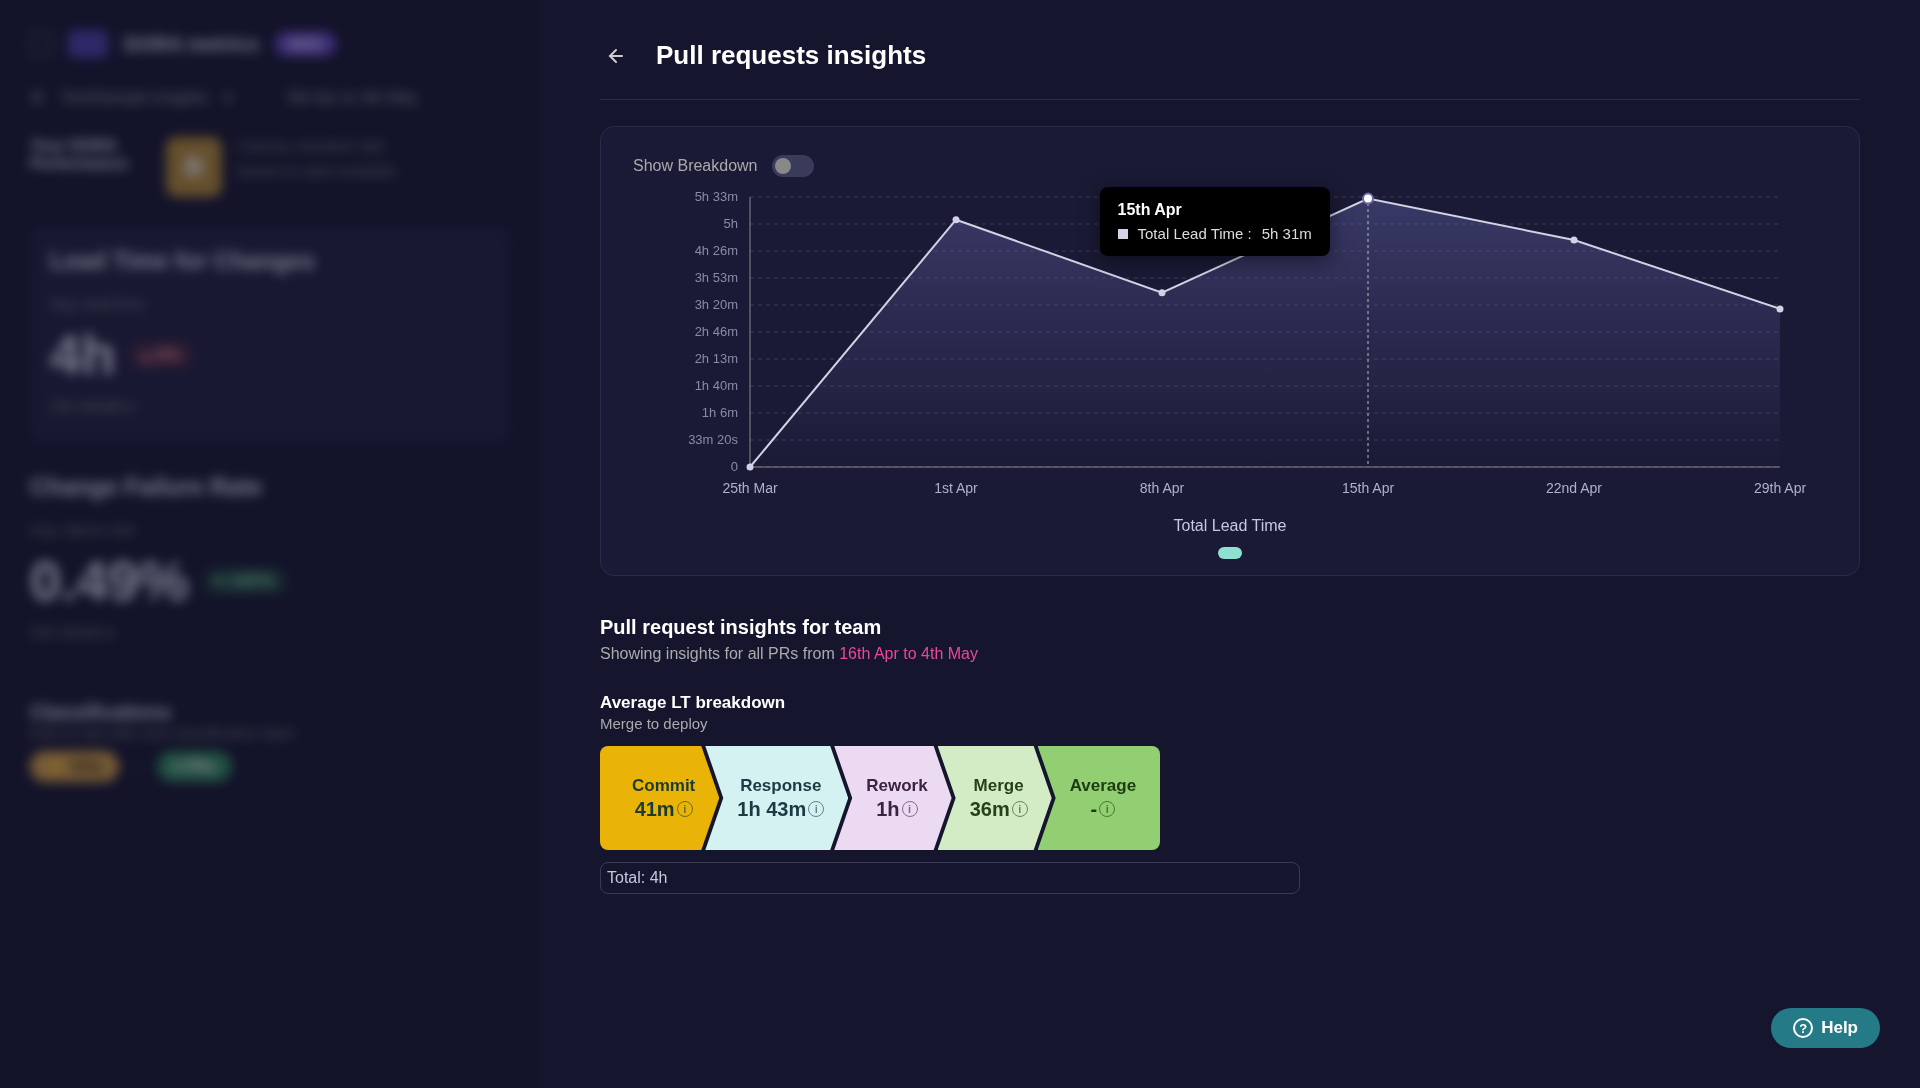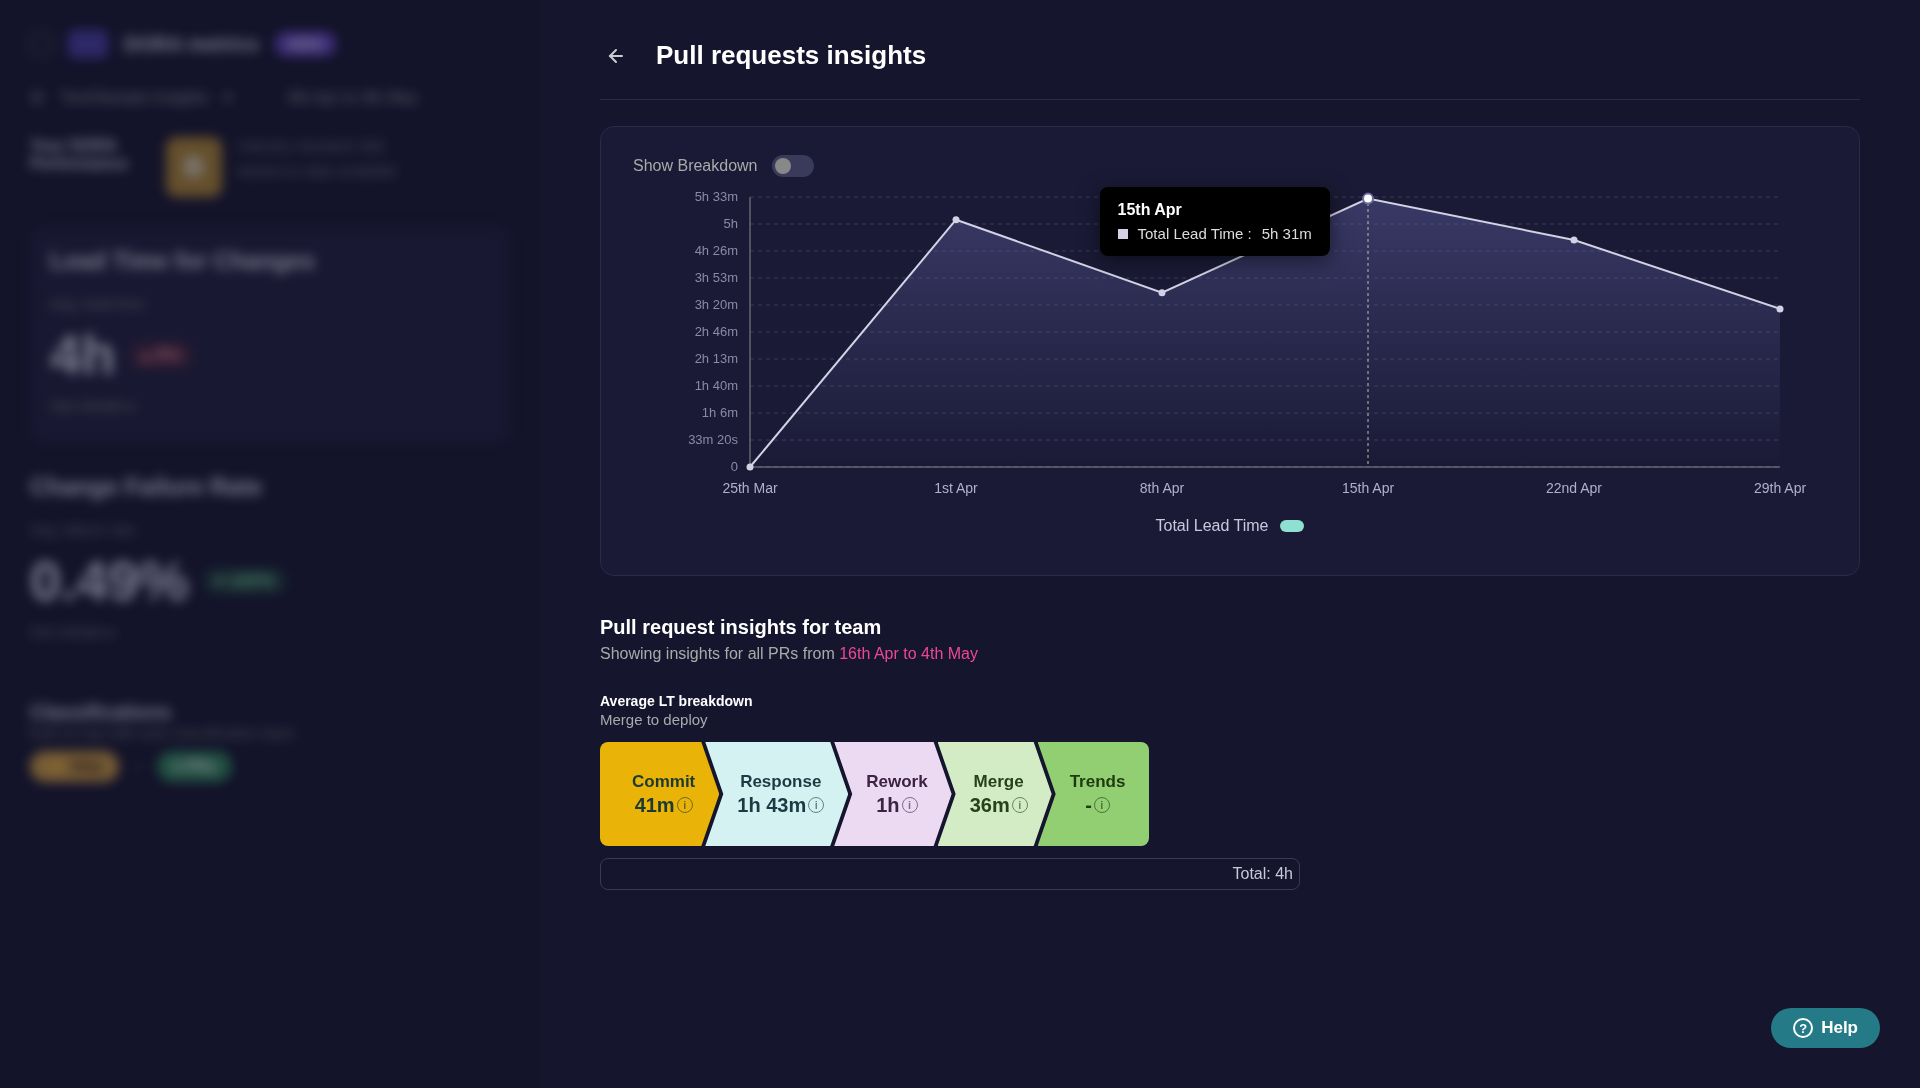--- a/index.html
+++ b/index.html
@@ -45,45 +45,45 @@
 .data-line { stroke:#d2d2e4; stroke-width:2; fill:none;}
 .data-area { fill: url(#areaGrad); }
 .data-pt { fill:#d2d2e4; }
 .hover-line { stroke:#bbb; stroke-width:1; stroke-dasharray:3 3;}
 
 .tooltip-box { background:#000; border-radius:8px; padding:14px 18px; position:absolute; box-shadow: 0 4px 20px rgba(0,0,0,.5);}
 .tooltip-date { font-size:16px; font-weight:700; color:#fff; margin-bottom:6px;}
 .tooltip-row { display:flex; align-items:center; gap:10px; font-size:15px; color:#ddd;}
 .tooltip-sq { width:10px; height:10px; background:#d2d2e4;}
 
-.legend { display:flex; justify-content:center; align-items:center; gap:12px; margin-top:6px; font-size:16px; color:#c8c8dd;}
+.legend { display:flex; justify-content:center; align-items:center; gap:12px; margin-top:6px; font-size:16px; color:#c8c8dd;flex-direction:column;}
 .legend-pill { width:24px; height:12px; background:#8ee0d0; border-radius:6px;}
 
 .section-sub { margin-top: 40px; }
 .sub-title { font-size:20px; font-weight:700; color:#fff; margin-bottom:6px;}
 .sub-desc { font-size:16px; color:#aaa; }
 .sub-link { color:#ec4899; }
 
 .lt-block { margin-top: 30px; }
-.lt-head { font-size:14px; font-weight:700; color:#fff;}
+.lt-head { font-size:17px; font-weight:700; color:#fff;}
 .lt-sub { font-size:15px; color:#aaa; margin-top:2px; margin-bottom:14px;}
 
 .flow { display:flex; height: 104px; }
 .flow-seg { position:relative; display:flex; flex-direction:column; align-items:center; justify-content:center; padding: 0 24px 0 32px; }
 .flow-seg .seg-name { font-size:17px; font-weight:600; }
 .flow-seg .seg-val { font-size:20px; font-weight:700; display:flex; align-items:center; gap:2px; margin-top:2px;}
 .info-ic { width:16px; height:16px; border:1.5px solid currentColor; border-radius:50%; display:inline-flex; align-items:center; justify-content:center; font-size:11px; opacity:.6;}
 
 .seg-commit  { background:#eab308; color:#1b3a33; clip-path: polygon(0 0, calc(100% - 18px) 0, 100% 50%, calc(100% - 18px) 100%, 0 100%); border-radius: 8px 0 0 8px;}
 .seg-response{ background:#d4f2f2; color:#1b3a44; clip-path: polygon(0 0, calc(100% - 18px) 0, 100% 50%, calc(100% - 18px) 100%, 0 100%, 18px 50%); margin-left:-14px;}
 .seg-rework  { background:#ecd9f2; color:#3b2442; clip-path: polygon(0 0, calc(100% - 18px) 0, 100% 50%, calc(100% - 18px) 100%, 0 100%, 18px 50%); margin-left:-14px;}
 .seg-merge   { background:#d3ecc5; color:#27421b; clip-path: polygon(0 0, calc(100% - 18px) 0, 100% 50%, calc(100% - 18px) 100%, 0 100%, 18px 50%); margin-left:-14px;}
 .seg-deploy  { background:#92cf73; color:#1e3a0f; clip-path: polygon(0 0, 100% 0, 100% 100%, 0 100%, 18px 50%); margin-left:-14px; border-radius: 0 8px 8px 0;}
 
-.total-bar { margin-top:12px; border:1px solid #3a3a55; border-radius:8px; text-align:right; padding:6px; font-size:16px; color:#c8c8dd; width: 700px;}
+.total-bar { margin-top:12px; border:1px solid #3a3a55; border-radius:8px; text-align:left; padding:6px; font-size:16px; color:#c8c8dd; width: 700px;}
 
 .help-btn { position:fixed; right:40px; bottom:40px; background:#247a86; color:#fff; border-radius:22px; padding:10px 22px; display:flex; align-items:center; gap:8px; font-size:17px; font-weight:600; cursor:pointer;}
 .help-ic { width:20px; height:20px; border:2px solid #fff; border-radius:50%; display:flex; align-items:center; justify-content:center; font-size:13px;}
 </style>
 </head>
 <body>
 
 <div class="bg-layer">
   <div class="bg-row">
     <div style="width:22px;height:22px;border:2px solid #555;border-radius:4px;"></div>
@@ -251,21 +251,21 @@
             </div>
         </div>
         <div class="flow-seg seg-merge">
           <div class="seg-name">Merge</div>
           <div class="seg-val">
               <span>36m</span>
               <span class="info-ic">i</span>
             </div>
         </div>
         <div class="flow-seg seg-deploy">
-          <div class="seg-name">Trends</div>
+          <div class="seg-name">Average</div>
           <div class="seg-val">
               <span>-</span>
               <span class="info-ic">i</span>
             </div>
         </div>
       </div>
 
       <div class="total-bar">
         <span>Total:</span> <span>4h</span>
       </div>

